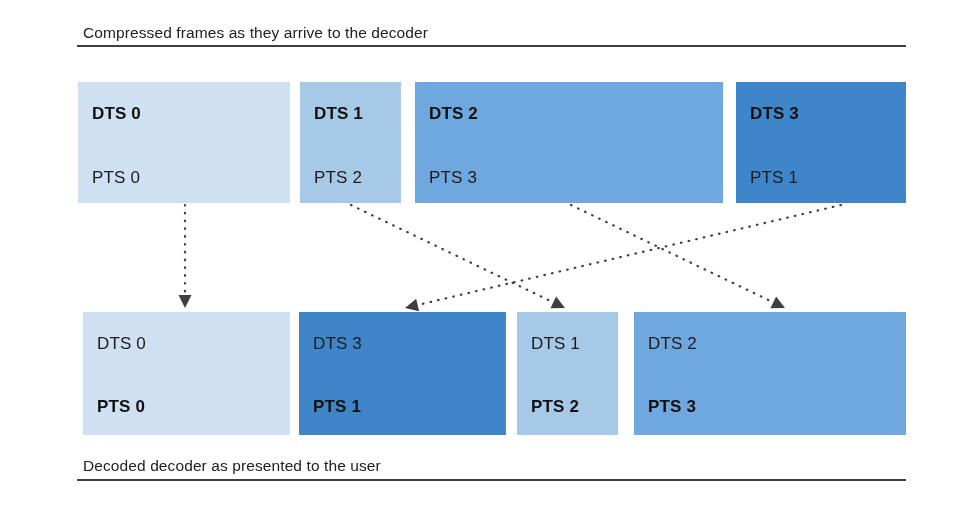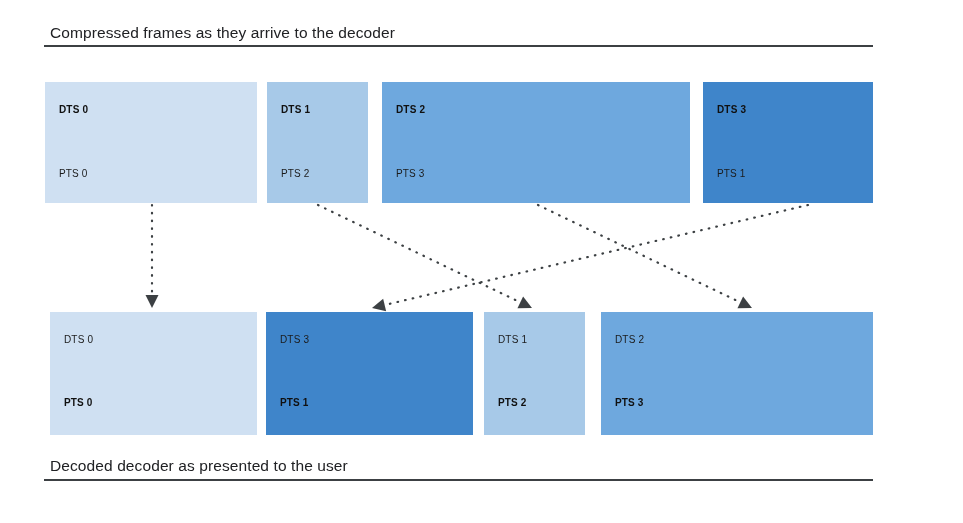--- a/index.html
+++ b/index.html
@@ -10,20 +10,21 @@
   body {
     font-family: "Liberation Sans", sans-serif;
     -webkit-font-smoothing: antialiased;
   }
   #stage {
     position: relative;
     width: 873px;
     height: 523px;
     background: #ffffff;
     overflow: hidden;
+    margin-left: 33px;
   }
 
   
   .caption {
     position: absolute;
     font-size: 15.5px;
     color: #202124;
     letter-spacing: 0.1px;
     white-space: nowrap;
   }
@@ -42,21 +43,21 @@
   .axis svg { display: block; width: 100%; height: 100%; overflow: visible; }
 
   
   .frame {
     position: absolute;
     box-sizing: border-box;
   }
   .frame .lbl {
     position: absolute;
     left: 14px;
-    font-size: 10px;
+    font-size: 17px;
     color: #1b1b1b;
     white-space: nowrap;
     letter-spacing: 0.15px;
   }
   .frame .lbl.bold { font-weight: 700; color: #101010; }
 
   
   .row-top .lbl.dts { top: 22px; }
   .row-top .lbl.pts { top: 86px; }
   

